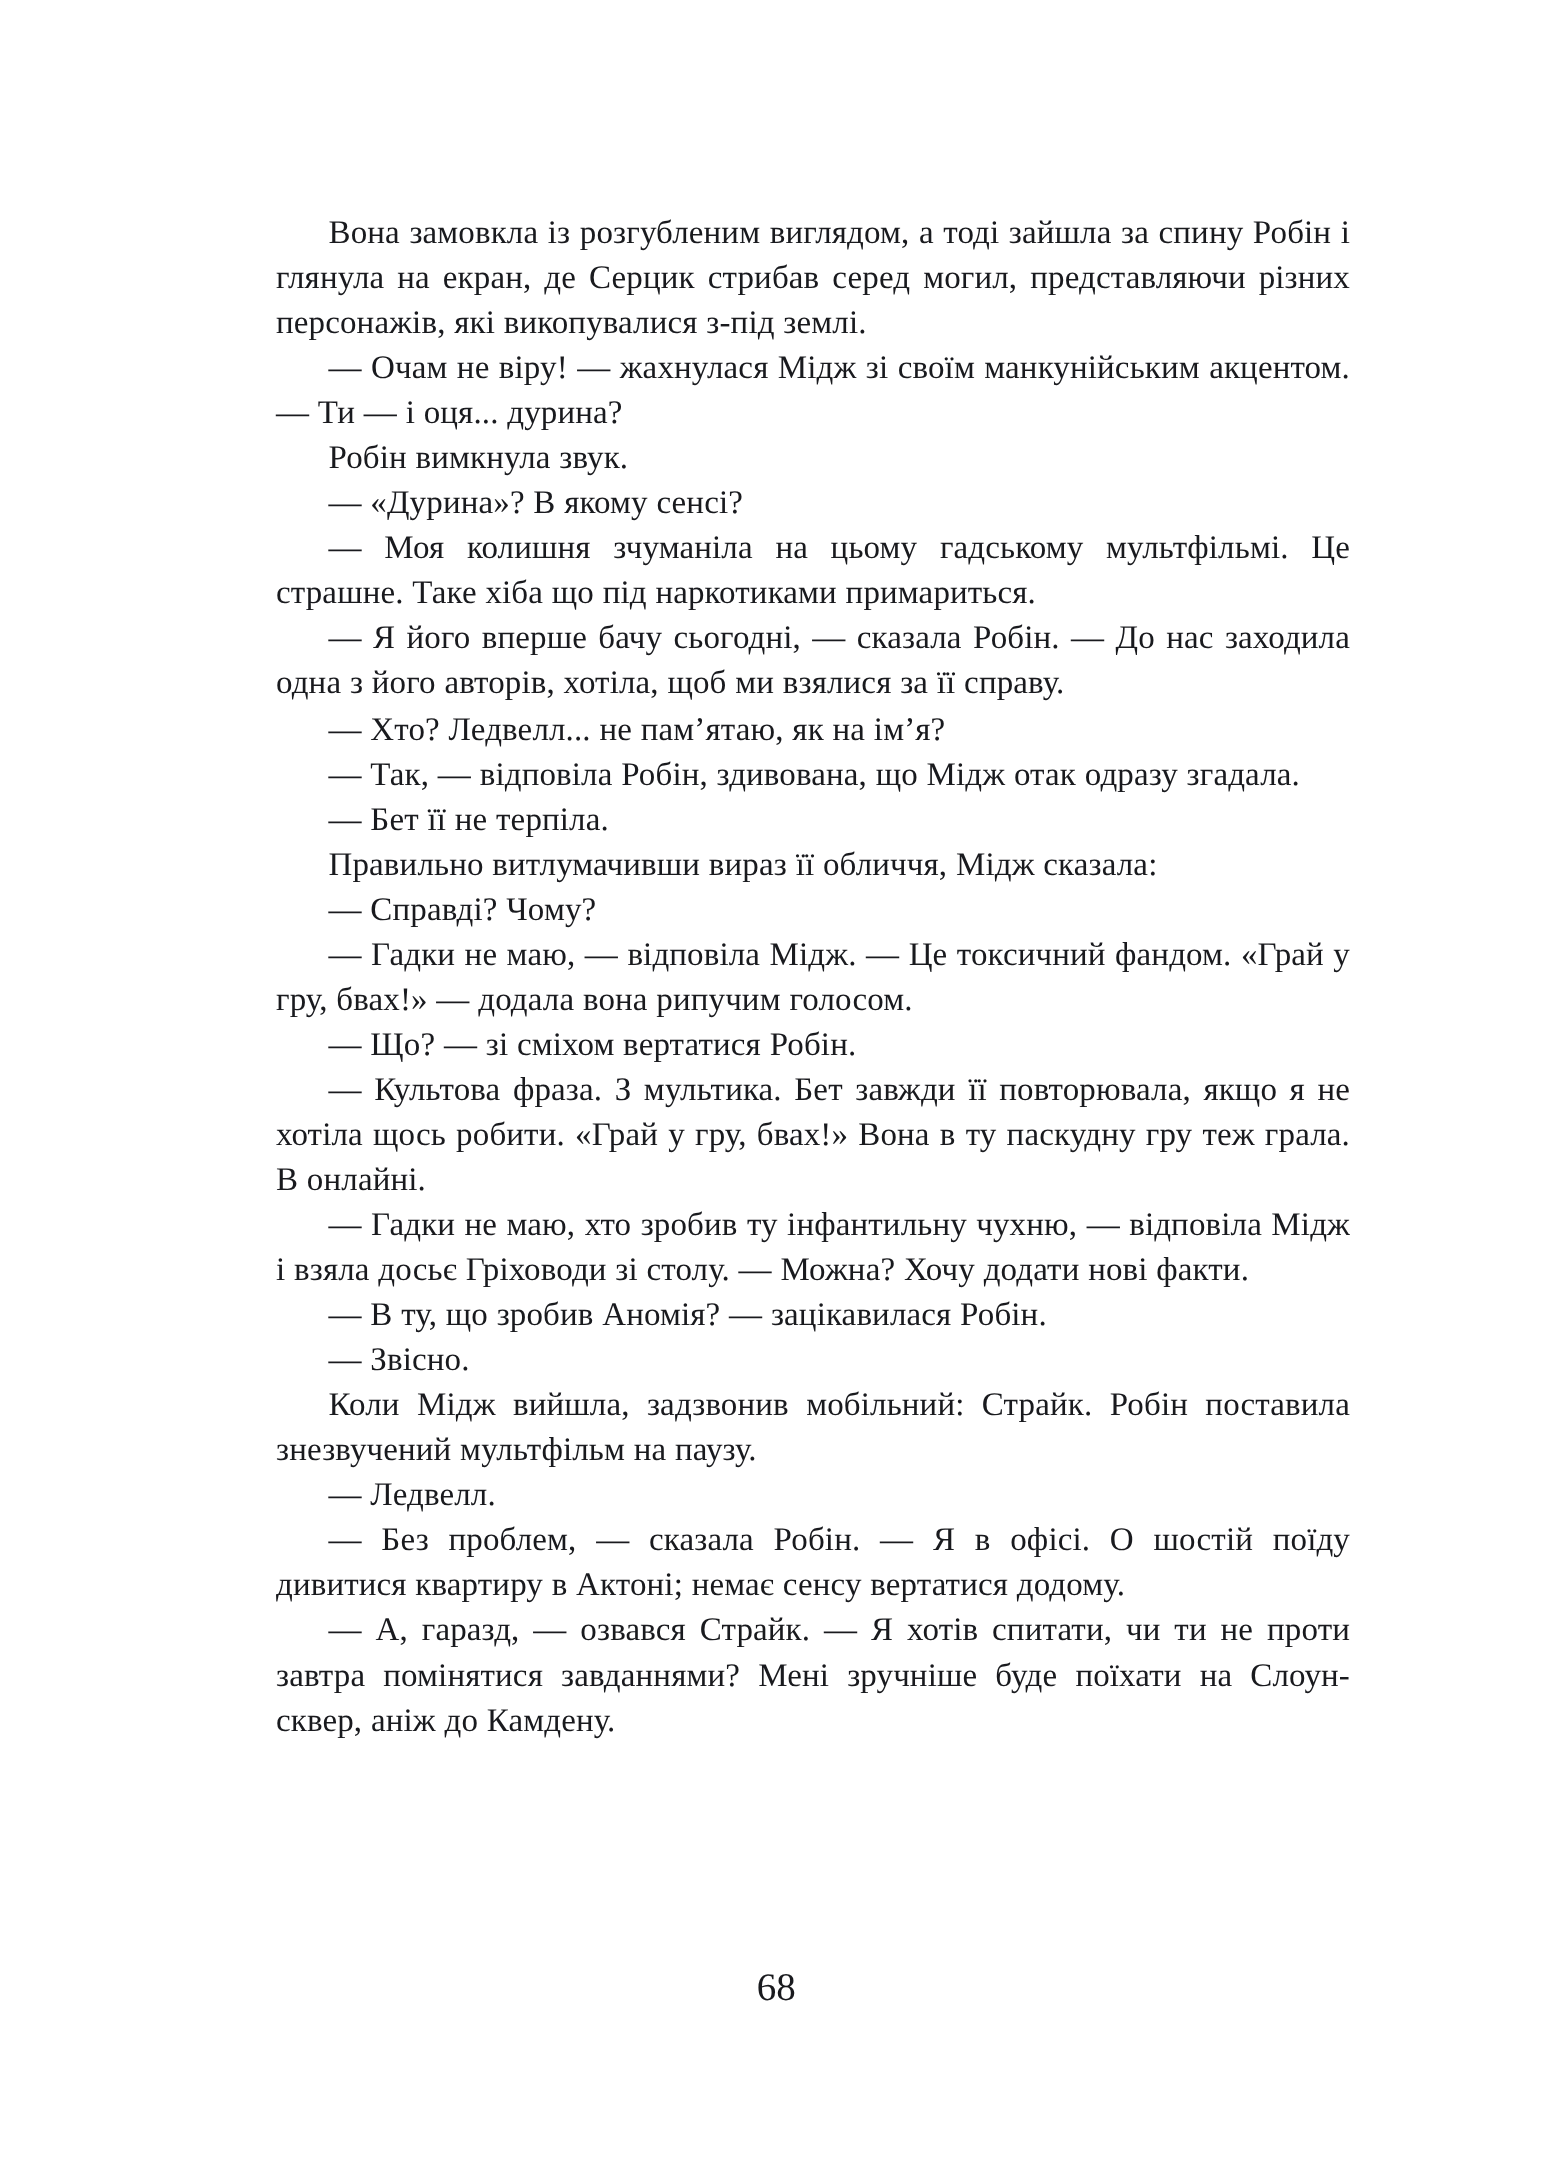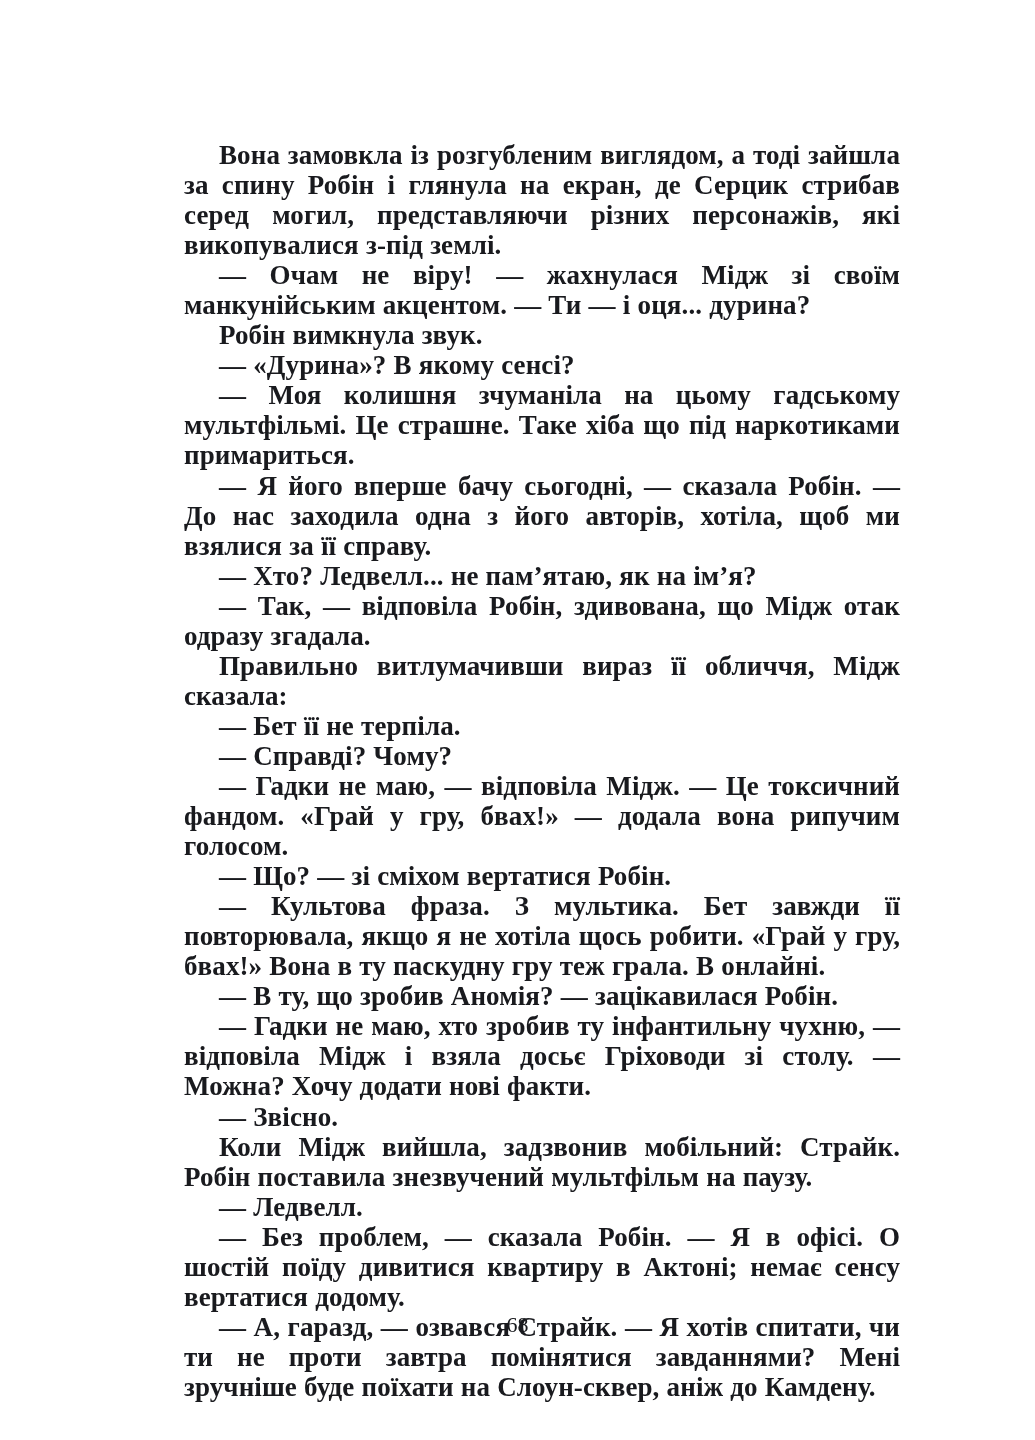--- a/index.html
+++ b/index.html
@@ -21,72 +21,71 @@
     inset: 0;
     background: #ffffff;
   }
 
   .text-block {
     position: absolute;
     left: 184px;
     top: 140px;
     width: 716px;
     color: #191a1e;
-    font-size: 27px;
+    font-size: 22px;
     line-height: 30.05px;
     text-align: justify;
     text-justify: inter-word;
     -webkit-hyphens: none;
     hyphens: none;
     word-spacing: 0.01em;
     letter-spacing: 0.004em;
-    font-weight: bold;
   }
 
   .para {
     margin: 0;
     text-indent: 35px;
     text-align: justify;
     text-align-last: left;
   }
 
   .page-number {
     position: absolute;
     left: 0;
     right: 0;
     top: 1310px;
     text-align: center;
     color: #191a1e;
-    font-size: 22px;
+    font-size: 26px;
     line-height: 30px;
     font-family: "Liberation Serif", "DejaVu Serif", serif;
   }
 </style>
 </head>
 <body>
 
 <div class="page">
 
   <div class="text-block">
     <p class="para">Вона замовкла із розгубленим виглядом, а тоді зайшла за спину Робін і глянула на екран, де Серцик стрибав серед могил, представляючи різних персонажів, які викопувалися з-під землі.</p>
     <p class="para">— Очам не віру! — жахнулася Мідж зі своїм манкунійським акцентом. — Ти — і оця... дурина?</p>
     <p class="para">Робін вимкнула звук.</p>
     <p class="para">— «Дурина»? В якому сенсі?</p>
     <p class="para">— Моя колишня зчуманіла на цьому гадському мультфільмі. Це страшне. Таке хіба що під наркотиками примариться.</p>
     <p class="para">— Я його вперше бачу сьогодні, — сказала Робін. — До нас заходила одна з його авторів, хотіла, щоб ми взялися за її справу.</p>
     <p class="para">— Хто? Ледвелл... не памʼятаю, як на імʼя?</p>
     <p class="para">— Так, — відповіла Робін, здивована, що Мідж отак одразу згадала.</p>
+    <p class="para">— Бет її не терпіла.</p>
     <p class="para">Правильно витлумачивши вираз її обличчя, Мідж сказала:</p>
-    <p class="para">— Бет її не терпіла.</p>
     <p class="para">— Справді? Чому?</p>
     <p class="para">— Гадки не маю, — відповіла Мідж. — Це токсичний фандом. «Грай у гру, бвах!» — додала вона рипучим голосом.</p>
     <p class="para">— Що? — зі сміхом вертатися Робін.</p>
     <p class="para">— Культова фраза. З мультика. Бет завжди її повторювала, якщо я не хотіла щось робити. «Грай у гру, бвах!» Вона в ту паскудну гру теж грала. В онлайні.</p>
+    <p class="para">— Гадки не маю, хто зробив ту інфантильну чухню, — відповіла Мідж і взяла досьє Гріховоди зі столу. — Можна? Хочу додати нові факти.</p>
     <p class="para">— В ту, що зробив Аномія? — зацікавилася Робін.</p>
-    <p class="para">— Гадки не маю, хто зробив ту інфантильну чухню, — відповіла Мідж і взяла досьє Гріховоди зі столу. — Можна? Хочу додати нові факти.</p>
     <p class="para">— Звісно.</p>
     <p class="para">Коли Мідж вийшла, задзвонив мобільний: Страйк. Робін поставила знезвучений мультфільм на паузу.</p>
     <p class="para">— Ледвелл.</p>
     <p class="para">— Без проблем, — сказала Робін. — Я в офісі. О шостій поїду дивитися квартиру в Актоні; немає сенсу вертатися додому.</p>
     <p class="para">— А, гаразд, — озвався Страйк. — Я хотів спитати, чи ти не проти завтра помінятися завданнями? Мені зручніше буде поїхати на Слоун-сквер, аніж до Камдену.</p>
   </div>
 
   <div class="page-number">68</div>
 
 </div>

